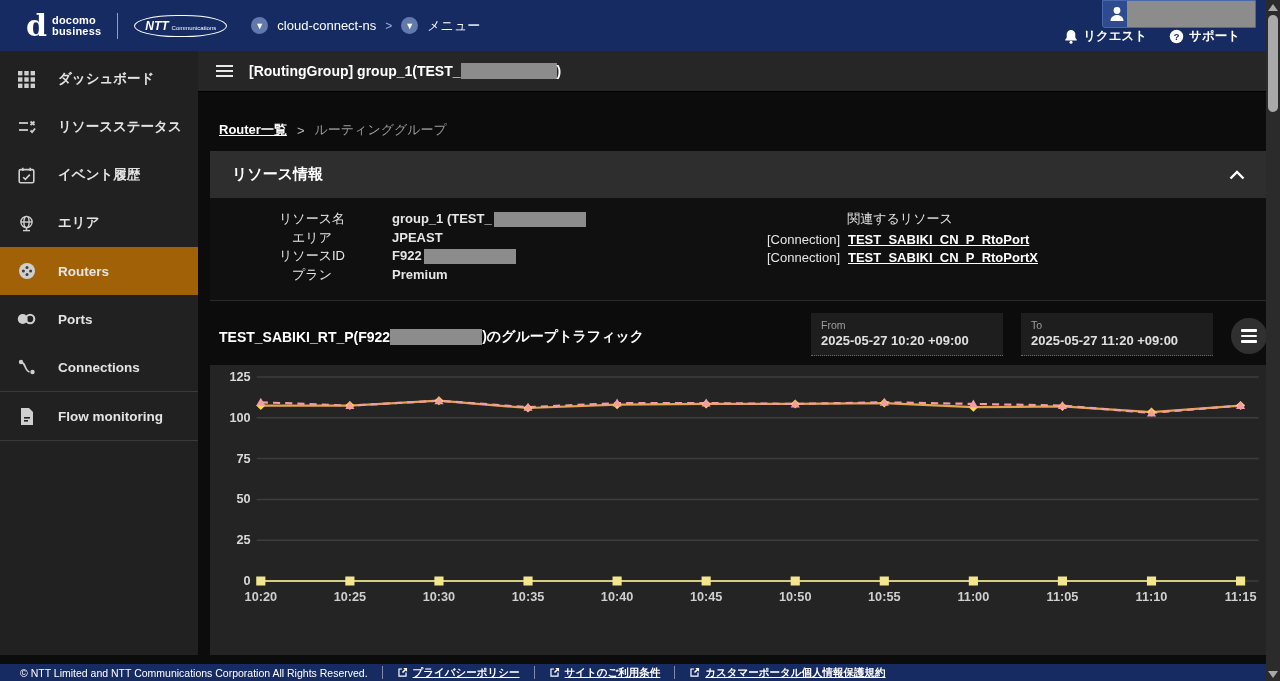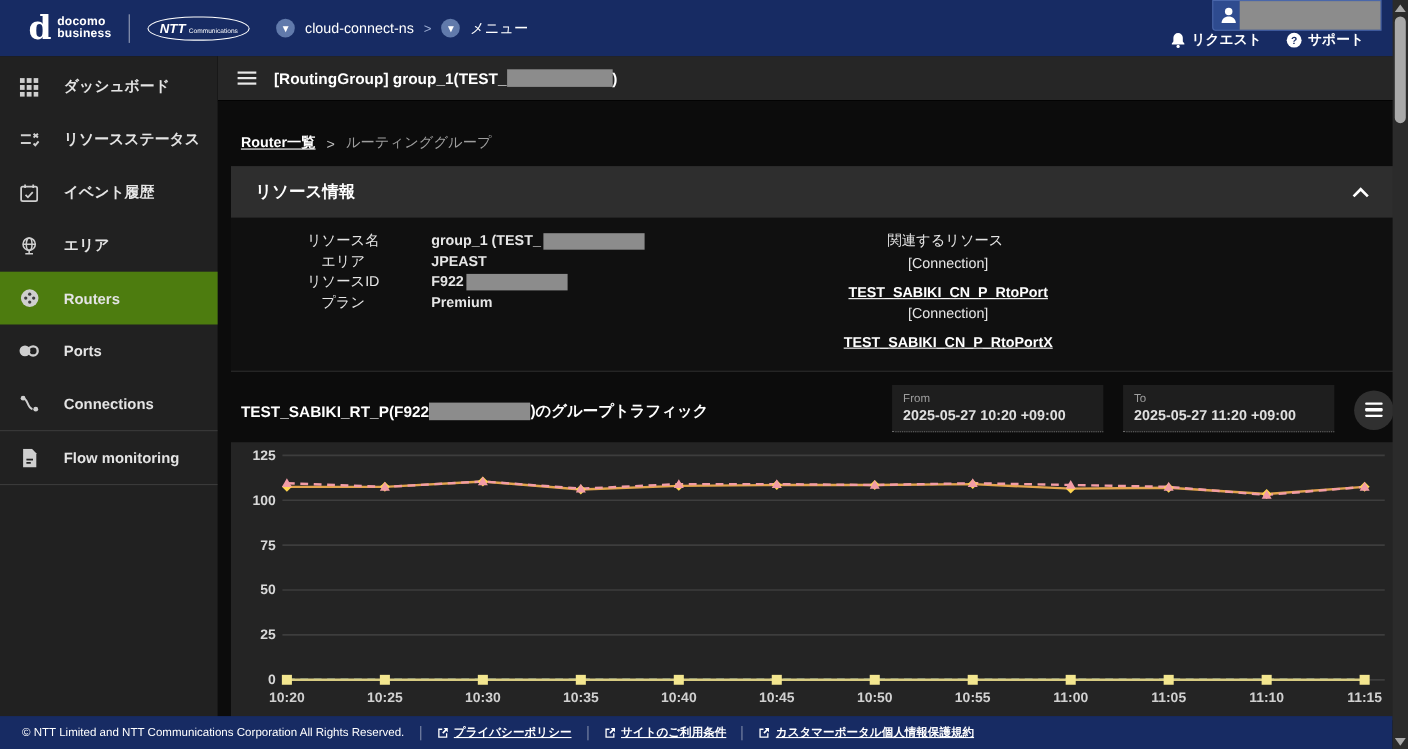--- a/index.html
+++ b/index.html
@@ -24,21 +24,21 @@
   .nav-right .item { display:flex; align-items:center; gap:5px; cursor:pointer; }
   .user-chip { position:absolute; top:0; right:24px; height:28px; display:flex; align-items:center;
     background:#2e4b8f; border:1px solid #4a67aa; border-radius:0 0 0 3px; padding-left:4px; }
   .user-redact { width:128px; height:26px; background:#8c8c8c; }
 
   
   .content-row { display:flex; height:604px; overflow:hidden; }
   .sidebar { width:198px; background:#212121; flex:none; padding-top:4px; }
   .side-item { height:48px; display:flex; align-items:center; gap:22px; padding-left:17px;
     color:#e4e4e4; font-size:13.5px; font-weight:bold; cursor:pointer; }
-  .side-item.active { background:#4d7c0f; }
+  .side-item.active { background:#a16207; }
   .side-item .sicon { width:19px; display:flex; justify-content:center; }
   .side-divider { height:1px; background:#3a3a3a; }
 
   .main { flex:1; position:relative; background:#0c0c0c; overflow:hidden; }
   .title-strip { height:41px; background:#262626; display:flex; align-items:center; gap:16px; padding-left:18px;
     border-bottom:1px solid #000; }
   .hamburger { display:inline-flex; flex-direction:column; gap:3px; cursor:pointer; }
   .hamburger span { width:17px; height:2px; background:#e8e8e8; }
   .win-title { color:#fff; font-size:14px; font-weight:bold; display:flex; align-items:center; }
   .redact { display:inline-block; background:#8c8c8c; height:16px; width:96px; vertical-align:middle; }
@@ -52,21 +52,21 @@
   .card-header { background:#2e2e2e; height:47px; display:flex; align-items:center; justify-content:space-between;
     padding:0 22px; color:#fff; font-size:15px; font-weight:bold; }
   .card-body { background:#101010; border-bottom:1px solid #2c2c2c; display:flex; padding:12px 22px 16px; color:#e6e6e6; font-size:13px; }
   .res-table { width:520px; }
   .res-row { display:flex; line-height:18.5px; }
   .res-label { width:160px; flex:none; }
   .res-value { font-weight:bold; display:flex; align-items:center; }
   .redact-sm { display:inline-block; background:#8c8c8c; height:15px; width:92px; margin-left:2px; vertical-align:middle; }
   .related { padding-left:10px; }
   .related-title { line-height:18.5px; margin-bottom:2px; }
-  .related-row { display:flex; gap:8px; line-height:18.5px; padding-left:5px;flex-direction:column; }
+  .related-row { display:flex; gap:8px; line-height:18.5px; padding-left:5px; }
   .related-row a { color:#fff; font-weight:bold; text-decoration:underline; }
 
   
   .tabs { display:flex; gap:8px; margin:17px 0 0 12px; }
   .tab { padding:9px 14px 8px; font-size:13px; font-weight:bold; letter-spacing:.6px; color:#fff; cursor:pointer;
     border-bottom:2px solid transparent; }
   .tab.active { color:#2196f3; border-bottom-color:#2196f3; }
 
   
   .traffic-head { display:flex; align-items:flex-end; margin:12px 13px 0 21px; }
@@ -77,21 +77,21 @@
   .dt-value { color:#e0e0e0; font-size:13px; font-weight:bold; margin-top:2px; white-space:nowrap; }
   .chart-menu-btn { width:36px; height:36px; border-radius:50%; background:#303030; display:flex; flex-direction:column;
     gap:3px; align-items:center; justify-content:center; cursor:pointer; margin-bottom:2px; }
   .chart-menu-btn span { width:16px; height:2.4px; background:#fff; border-radius:1px; }
 
   
   .chart-card { margin:9px 13px 0 12px; background:#242424; height:400px; }
   .chart-card svg { display:block; width:100%; }
 
   
-  .footer { position:absolute; left:0; bottom:0; width:1266px; height:30px; background:#172b63; color:#fff;
+  .footer { position:absolute; left:0; bottom:0; width:1266px; height:17px; background:#172b63; color:#fff;
     display:flex; align-items:center; font-size:10.5px; padding-left:20px; gap:14px; z-index:6; }
   .f-div { width:1px; height:13px; background:rgba(255,255,255,.45); }
   .f-link { display:flex; align-items:center; gap:5px; color:#fff; font-weight:bold; text-decoration:underline; cursor:pointer; }
 
   
   .scrollbar { position:absolute; right:0; top:0; width:14px; height:681px; background:#2b2b2b; z-index:10; }
   .sb-arrow { position:absolute; left:0; width:14px; height:14px; display:flex; align-items:center; justify-content:center; }
   .sb-thumb { position:absolute; left:2px; top:15px; width:10px; height:97px; background:#a9a9a9; border-radius:5px; }
   .tri-up { width:0; height:0; border-left:5px solid transparent; border-right:5px solid transparent; border-bottom:7px solid #a9a9a9; }
   .tri-down { width:0; height:0; border-left:5px solid transparent; border-right:5px solid transparent; border-top:7px solid #a9a9a9; }

